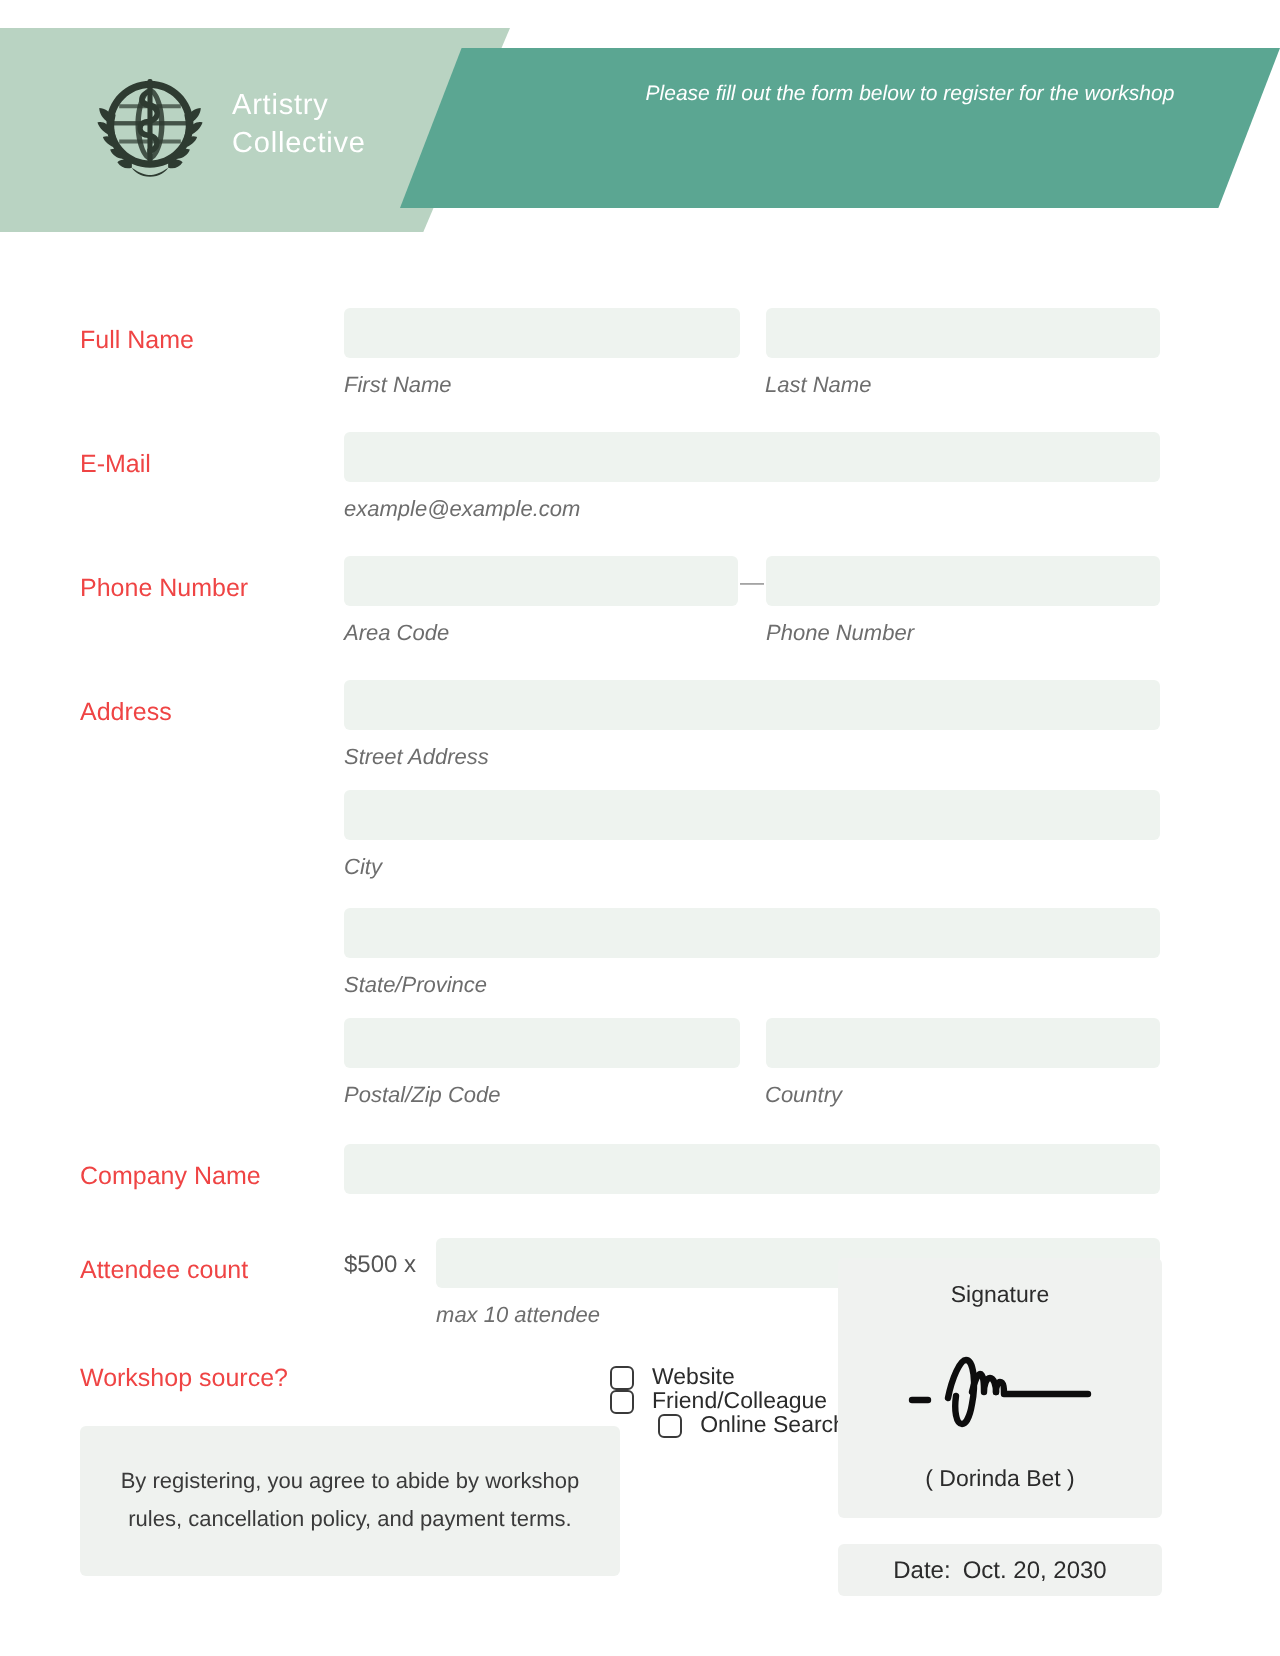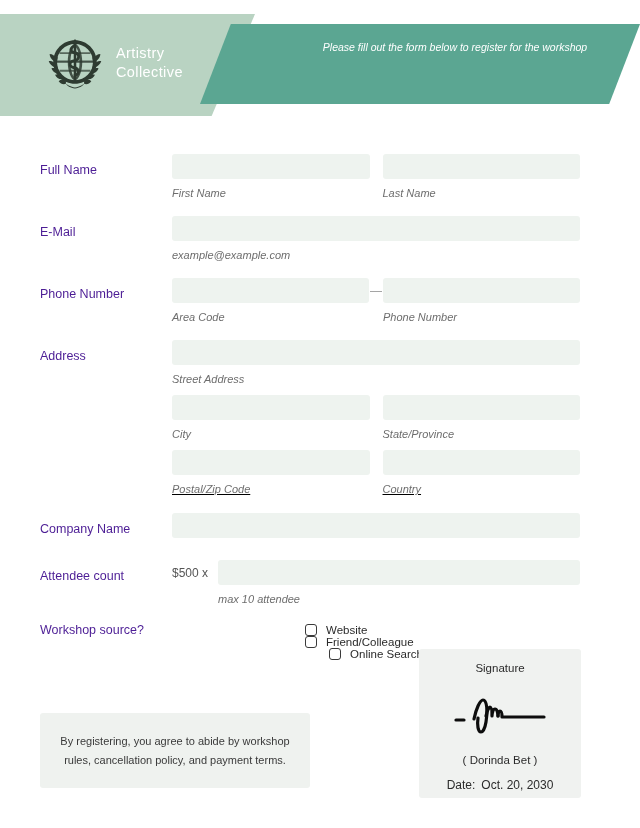--- a/index.html
+++ b/index.html
@@ -107,21 +107,21 @@
     position: relative;
     display: flex;
     align-items: flex-start;
     padding-left: 40px;
   }
 
   .row-label {
     width: 132px;
     flex: none;
     font-size: 12.5px;
-    color: #4c1d95;
+    color: #ef4444;
     line-height: 16px;
     padding-top: 8px;
   }
 
   .row-fields {
     flex: 1;
     padding-right: 60px;
   }
 
   .field-pair {
@@ -225,21 +225,21 @@
   .terms-text {
     font-size: 11px;
     line-height: 19px;
     color: #3a3a3a;
     text-align: center;
   }
 
   .sig-box {
     position: absolute;
     left: 419px;
-    top: 24px;
+    top: 4px;
     width: 162px;
     height: 130px;
     background: #f0f2f0;
     border-radius: 3px;
     display: flex;
     flex-direction: column;
     align-items: center;
     justify-content: space-between;
     padding: 13px 0 13px 0;
   }
@@ -362,32 +362,32 @@
         </div>
       </div>
     </div>
 
     <div class="row" style="margin-top:16px;">
       <div class="row-label">Address</div>
       <div class="row-fields">
         <input class="input-box" type="text" value="" style="">
         <div class="sublabel">Street Address</div>
 
+        <div class="field-pair" style="margin-top:9px;flex-direction:column;">
+          <div class="field-col">
+            <input class="input-box" type="text" value="" style="">
+            <div class="sublabel">City</div>
+          </div>
+          <div class="field-col">
+            <input class="input-box" type="text" value="" style="">
+            <div class="sublabel">State/Province</div>
+          </div>
+        </div>
+
         <div class="field-pair" style="margin-top:9px;">
-          <div class="field-col">
-            <input class="input-box" type="text" value="" style="">
-            <div class="sublabel">City</div>
-          </div>
-          <div class="field-col">
-            <input class="input-box" type="text" value="" style="">
-            <div class="sublabel">State/Province</div>
-          </div>
-        </div>
-
-        <div class="field-pair" style="margin-top:9px;text-decoration:underline;">
           <div class="field-col">
             <input class="input-box" type="text" value="" style="">
             <div class="sublabel">Postal/Zip Code</div>
           </div>
           <div class="field-col">
             <input class="input-box" type="text" value="" style="">
             <div class="sublabel">Country</div>
           </div>
         </div>
       </div>

